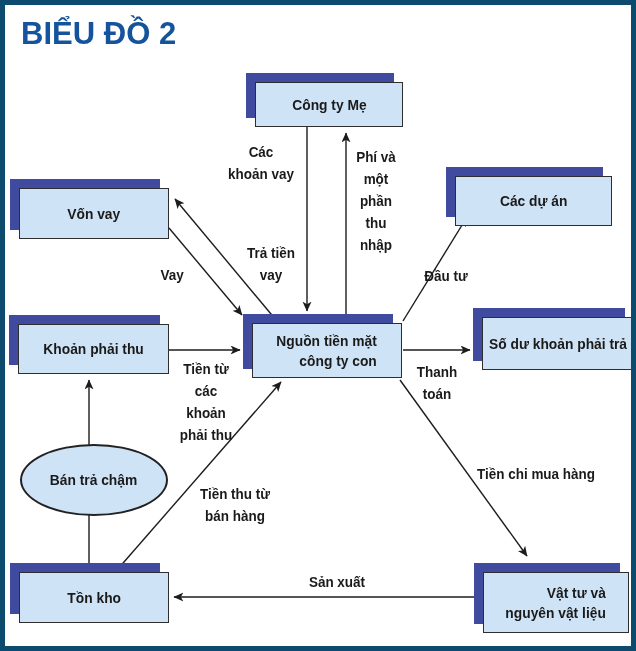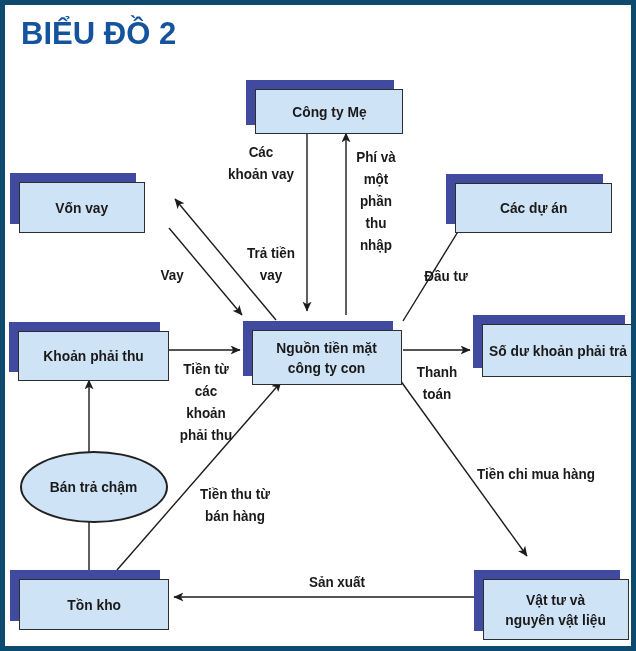--- a/index.html
+++ b/index.html
@@ -12,21 +12,21 @@
     position:absolute; left:16px; top:10px; margin:0;
     font-size:32px; font-weight:bold; color:#15549c;
     transform:scaleX(.97); transform-origin:left center; white-space:nowrap;
   }
   svg.wires { position:absolute; left:0; top:0; z-index:1; }
   .node {
     position:absolute; z-index:2; box-sizing:border-box;
     background:#cfe3f6; border:1.6px solid #2e2e2e;
     box-shadow:-9px -9px 0 #404a9e;
     display:flex; align-items:center; justify-content:center;
-    text-align:center; font-weight:bold; font-size:15px; line-height:20px;margin-top:7px;
+    text-align:right; font-weight:bold; font-size:15px; line-height:20px;
   }
   .node .inner { transform:scaleX(.92); white-space:nowrap; }
   .node .inner span { display:block; }
   .ellipse {
     border-radius:50%; box-shadow:none; border:2px solid #222222;
   }
   .elabel {
     position:absolute; z-index:3; transform:translate(-50%,-50%) scaleX(.93);
     text-align:center; font-weight:bold; font-size:14.5px; line-height:22px;
     color:#1a1a1a; white-space:nowrap;
@@ -60,21 +60,21 @@
       <line x1="477" y1="592" x2="169" y2="592" marker-end="url(#ah)"></line>
     </g>
   </svg>
 
   <div class="node" style="left:250px;top:77px;width:148px;height:45px">
     <div class="inner">
         <span>Công ty Mẹ</span>
       </div>
   </div>
 
-  <div class="node" style="left:14px;top:170px;width:126px;height:51px">
+  <div class="node" style="left:14px;top:183px;width:150px;height:51px">
     <div class="inner">
         <span>Vốn vay</span>
       </div>
   </div>
 
   <div class="node" style="left:450px;top:171px;width:157px;height:50px">
     <div class="inner">
         <span>Các dự án</span>
       </div>
   </div>

